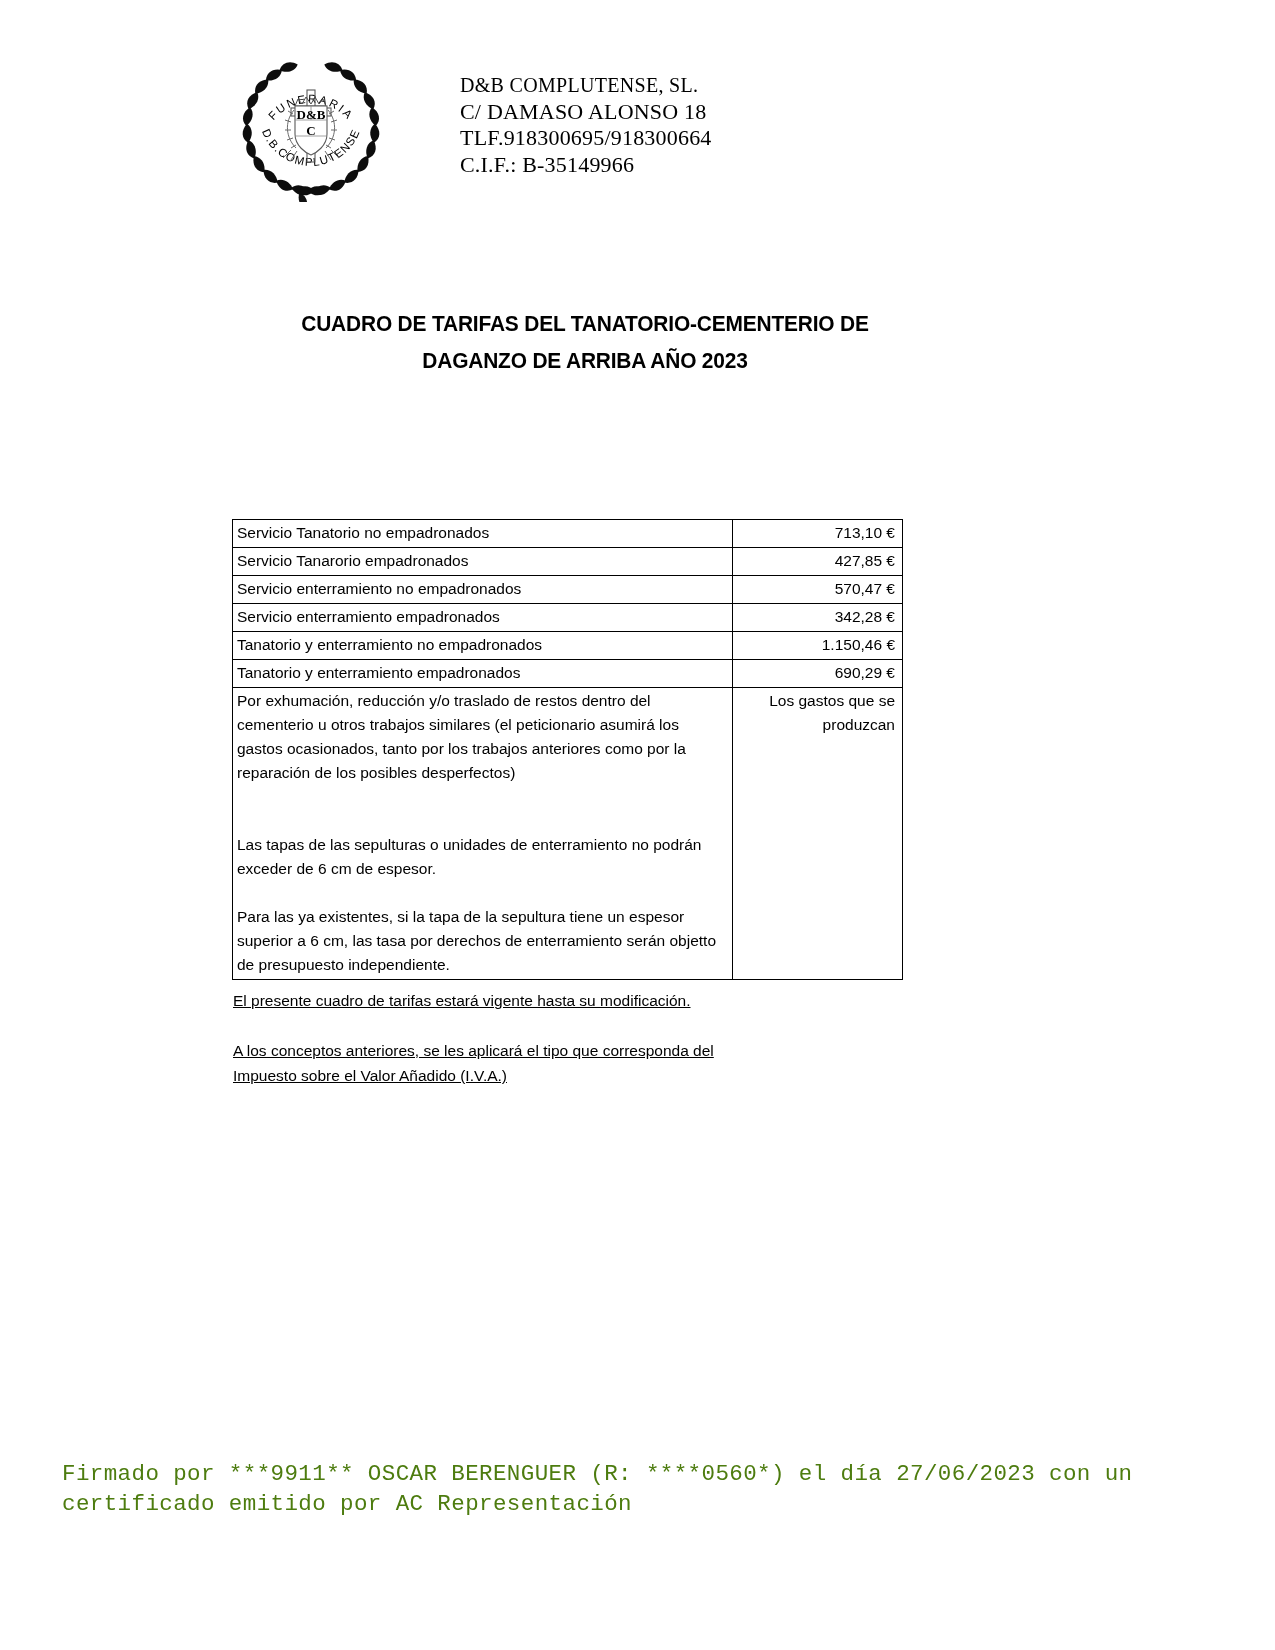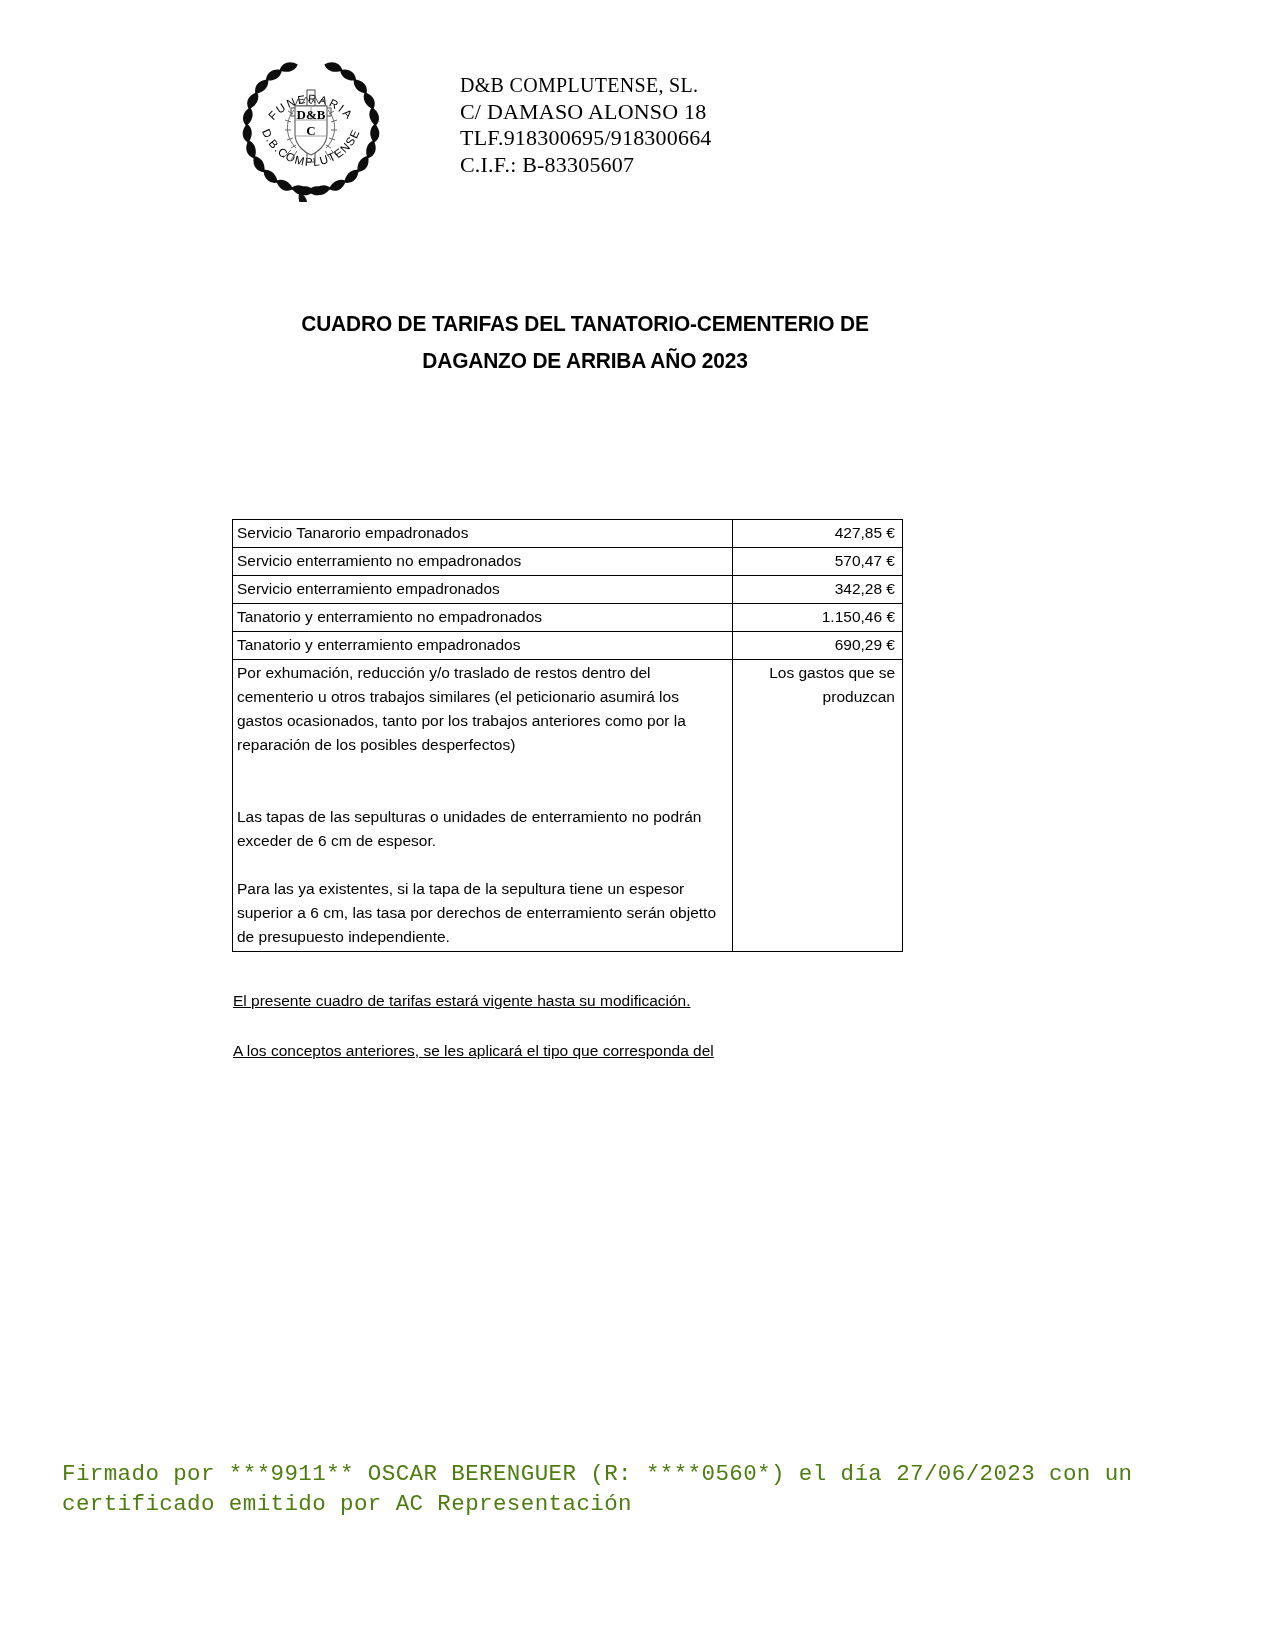--- a/index.html
+++ b/index.html
@@ -272,31 +272,35 @@
       </g>
       <text x="75" y="67" text-anchor="middle" font-family="'Liberation Serif', serif" font-size="13" font-weight="bold" fill="#000">D&amp;B</text>
       <text x="75" y="83" text-anchor="middle" font-family="'Liberation Serif', serif" font-size="13" font-weight="bold" fill="#000">C</text>
     </svg>
   </div>
 
   <div id="company-block">
     <div class="cname">D&amp;B COMPLUTENSE, SL.</div>
     <div>C/ DAMASO ALONSO 18</div>
     <div>TLF.918300695/918300664</div>
-    <div>C.I.F.: B-83305607</div>
+    <div>C.I.F.: B-35149966</div>
   </div>
 </div>
 
 <div id="doc-title">
   <div>CUADRO DE TARIFAS DEL TANATORIO-CEMENTERIO  DE</div>
   <div>DAGANZO DE ARRIBA AÑO 2023</div>
 </div>
 
 <table id="tariff-table">
   <tbody>
+    <tr>
+      <td class="concept">Servicio Tanatorio no empadronados</td>
+      <td class="amount">713,10 €</td>
+    </tr>
     <tr>
       <td class="concept">Servicio Tanarorio empadronados</td>
       <td class="amount">427,85 €</td>
     </tr>
     <tr>
       <td class="concept">Servicio enterramiento no empadronados</td>
       <td class="amount">570,47 €</td>
     </tr>
     <tr>
       <td class="concept">Servicio enterramiento empadronados</td>
@@ -320,15 +324,16 @@
       </td>
       <td class="amount">Los gastos que se produzcan</td>
     </tr>
   </tbody>
 </table>
 
 <div id="closing-notes">
   <p>El presente cuadro de tarifas estará vigente hasta su modificación.</p>
   <div class="spacer"></div>
   <p>A los conceptos anteriores, se les aplicará el tipo que corresponda del</p>
+  <p>Impuesto sobre el Valor Añadido (I.V.A.)</p>
 </div>
 
 <div id="signature-stamp" style="color: #4d7c0f;">Firmado por ***9911** OSCAR BERENGUER (R: ****0560*) el día 27/06/2023 con un certificado emitido por AC Representación</div>
 
 </body></html>

